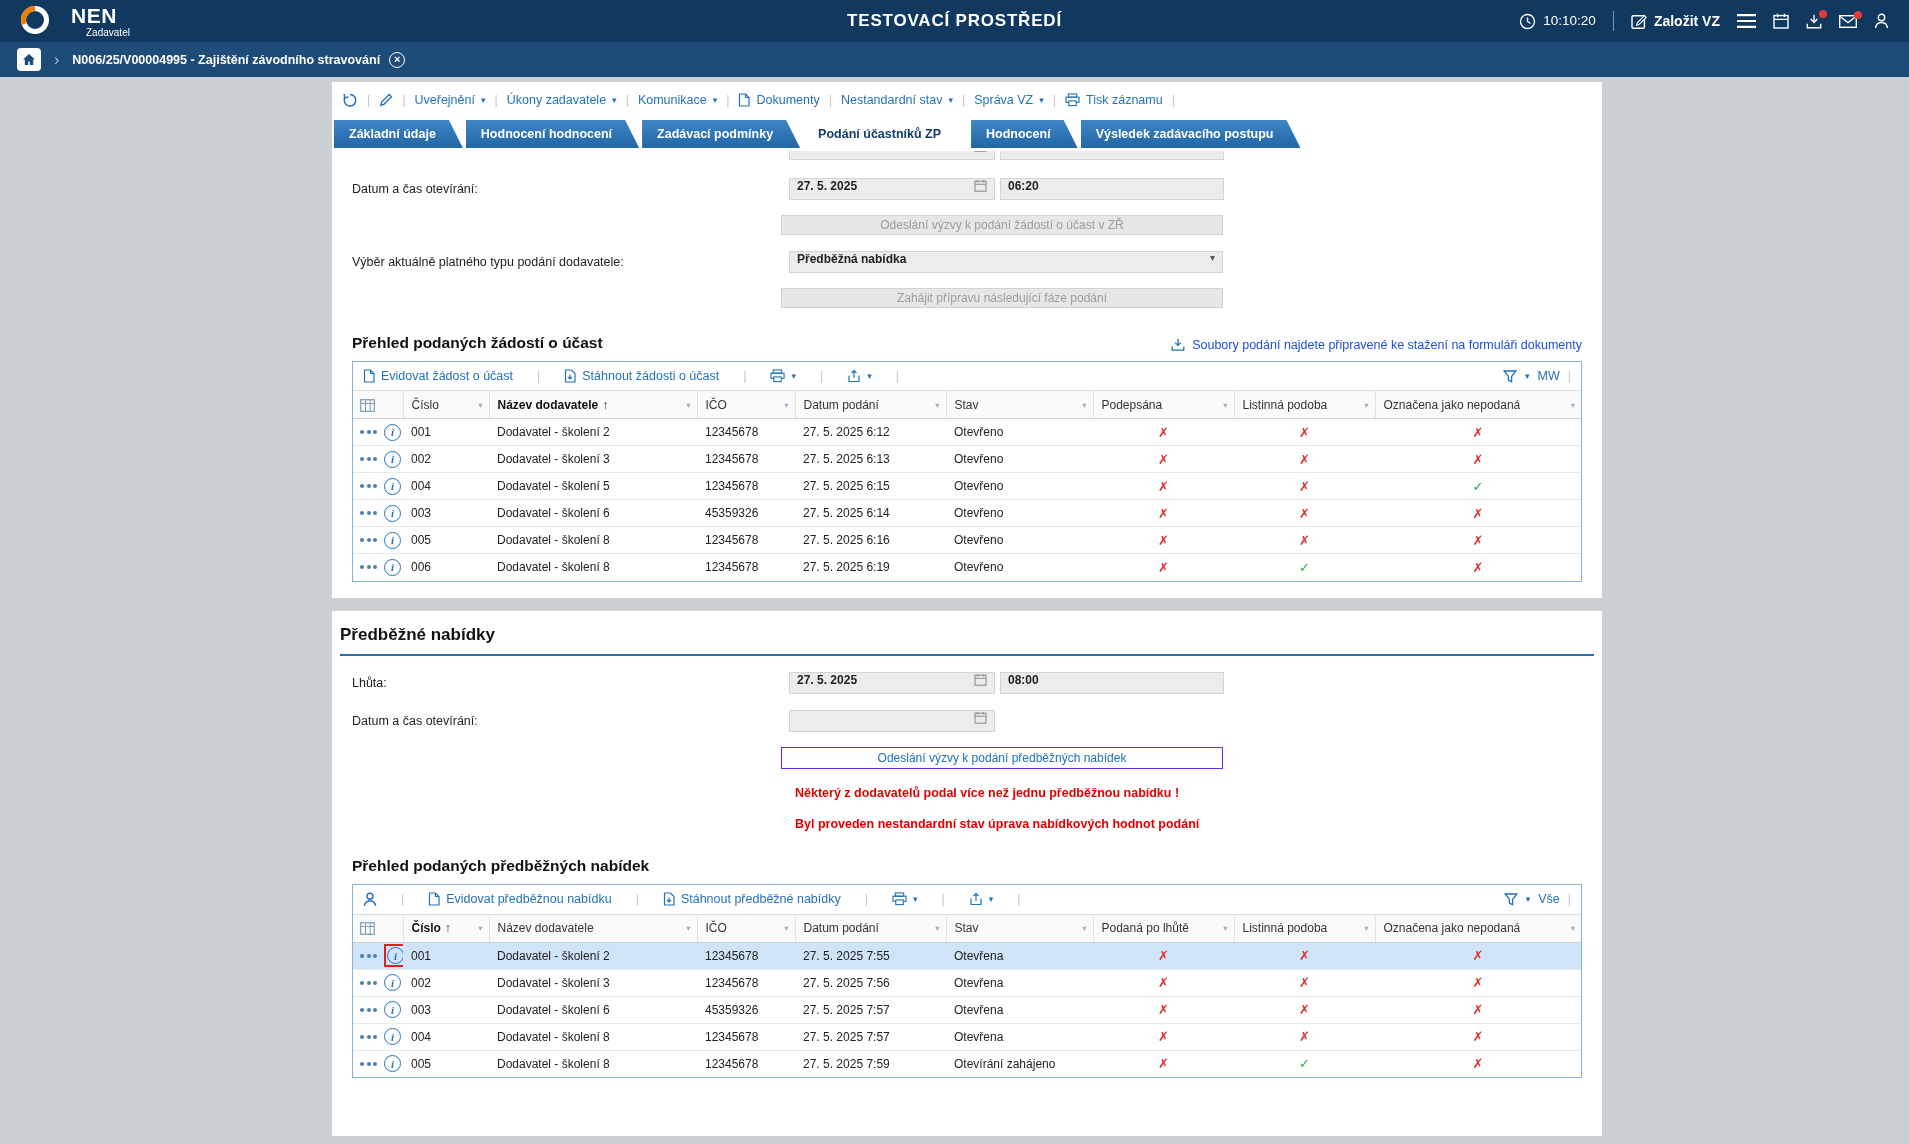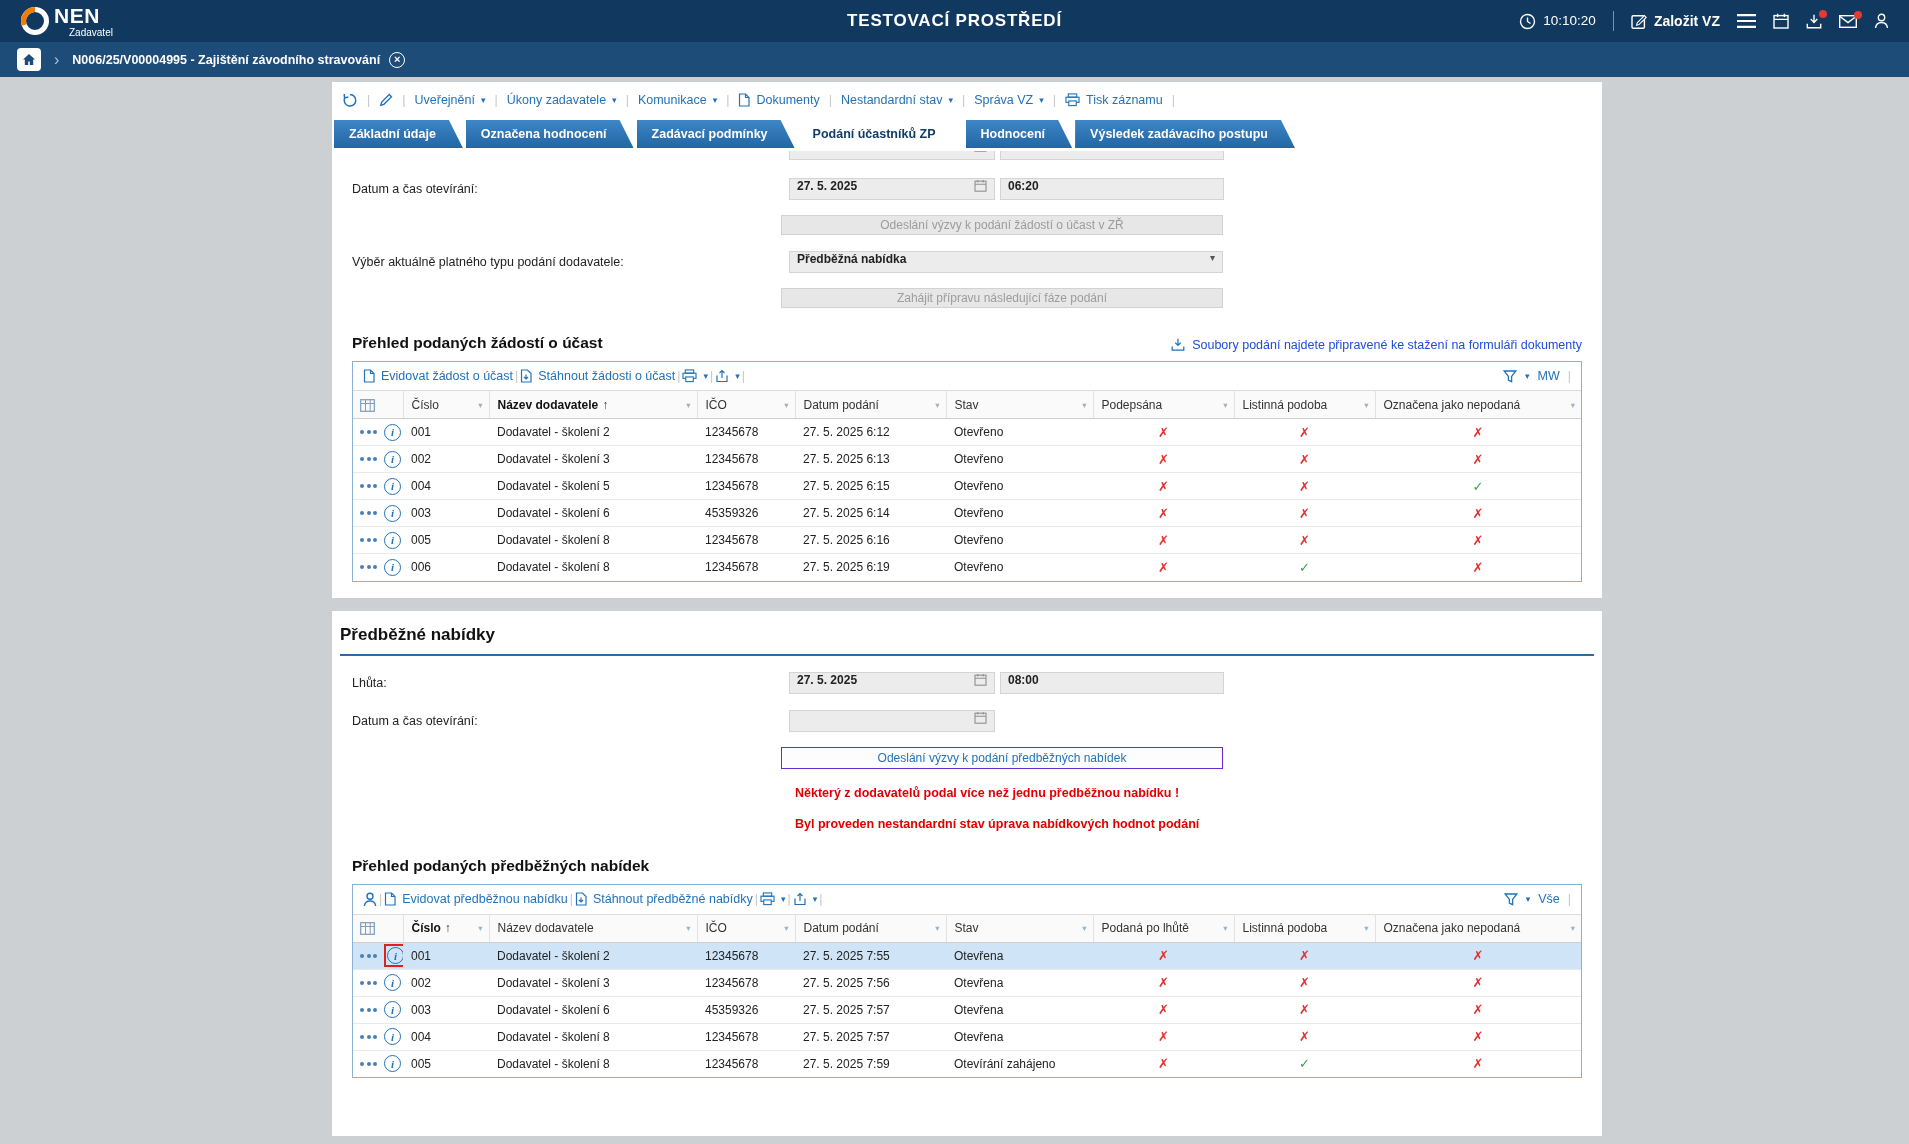--- a/index.html
+++ b/index.html
@@ -3,21 +3,21 @@
 <meta charset="utf-8">
 <style>
 *{box-sizing:border-box;margin:0;padding:0}
 html,body{width:1909px;height:1144px;overflow:hidden}
 body{font-family:"Liberation Sans","DejaVu Sans",sans-serif;font-size:12px;color:#222;background:#cdd0d3}
 button{font-family:inherit;cursor:pointer}
 svg{display:block}
 
 
 .topbar{height:42px;background:#11395f;display:flex;align-items:center;padding:0 20px;position:relative;color:#fff}
-.logo-group{display:flex;align-items:center;gap:4px;cursor:pointer}
+.logo-group{display:flex;align-items:flex-start;gap:21px;cursor:pointer}
 .logo-text{display:flex;flex-direction:column;line-height:1}
 .logo-name{font-size:21px;font-weight:bold;letter-spacing:.5px}
 .logo-sub{font-size:10px;margin-top:2px;margin-left:15px}
 .env-title{position:absolute;left:50%;transform:translateX(-50%);font-size:17px;font-weight:bold;letter-spacing:.8px}
 .topbar-right{margin-left:auto;display:flex;align-items:center;gap:17px}
 .clock{display:flex;align-items:flex-start;gap:7px;font-size:13.5px}
 .vsep{width:1px;height:20px;background:rgba(255,255,255,.45)}
 .create-vz{display:flex;align-items:center;gap:7px;background:none;border:0;color:#fff;font-size:14px;font-weight:bold}
 .icon-btn{position:relative;background:none;border:0;display:flex;align-items:center;color:#fff;padding:0}
 .dot{position:absolute;top:-4px;right:-5px;width:8px;height:8px;border-radius:50%;background:#e53935}
@@ -67,21 +67,21 @@
 
 
 .section-head{display:flex;align-items:flex-end;justify-content:space-between;margin-top:26px;margin-bottom:9px}
 .section-head h3{font-size:15.5px;color:#111}
 .files-link{display:flex;align-items:flex-start;gap:7px;color:#1d4ed8;font-size:12.5px;cursor:pointer;text-decoration:none}
 .section-title{font-size:17px;color:#111;margin-left:-12px}
 .title-rule{height:2px;background:#2a6ca8;margin:9px -12px 4px -12px}
 
 
 .grid-box{border:1px solid #8ab2d4;margin-top:2px}
-.grid-toolbar{display:flex;align-items:center;gap:2px;padding:7px 10px;color:#2272b9;font-size:12.5px}
+.grid-toolbar{display:flex;align-items:center;gap:24px;padding:7px 10px;color:#2272b9;font-size:12.5px}
 .glink{display:flex;align-items:center;gap:6px;cursor:pointer;white-space:nowrap}
 .gicon{display:flex;align-items:center}
 .grid-toolbar .right{margin-left:auto;display:flex;align-items:center;gap:8px}
 .view-label{cursor:pointer}
 table{width:100%;border-collapse:collapse;table-layout:fixed}
 thead th{height:28px;background:#fafafa;border-top:1px solid #dcdcdc;border-bottom:1px solid #cfcfcf;border-right:1px solid #e2e2e2;padding:0 8px;font-weight:normal;font-size:12px;color:#333;text-align:left;position:relative;white-space:nowrap;overflow:hidden}
 thead th:last-child{border-right:none}
 th .col-filter{position:absolute;right:6px;top:50%;transform:translateY(-50%);color:#9ab3c8;font-size:8.5px;cursor:pointer}
 th .col-label.sorted{font-weight:bold;color:#111}
 th .sort-arrow{margin-left:4px;font-size:12px;color:#333}
@@ -237,21 +237,21 @@
               <rect x="4" y="8.5" width="8" height="5" fill="#fff" stroke="currentColor" stroke-width="1.2"></rect>
             </svg>
             <span>Tisk záznamu</span>
           </span>
           <span class="sep">|</span>
         </span>
     </div>
 
     <div class="tabs" id="tabs">
         <div class="tab">Základní údaje</div>
-        <div class="tab">Označena hodnocení</div>
+        <div class="tab">Hodnocení hodnocení</div>
         <div class="tab">Zadávací podmínky</div>
         <div class="tab active">Podání účastníků ZP</div>
         <div class="tab">Hodnocení</div>
         <div class="tab">Výsledek zadávacího postupu</div>
       </div>
 
     <div class="cropped">
       <div class="form-row">
         <span class="form-label"></span>
         <span class="field date">

